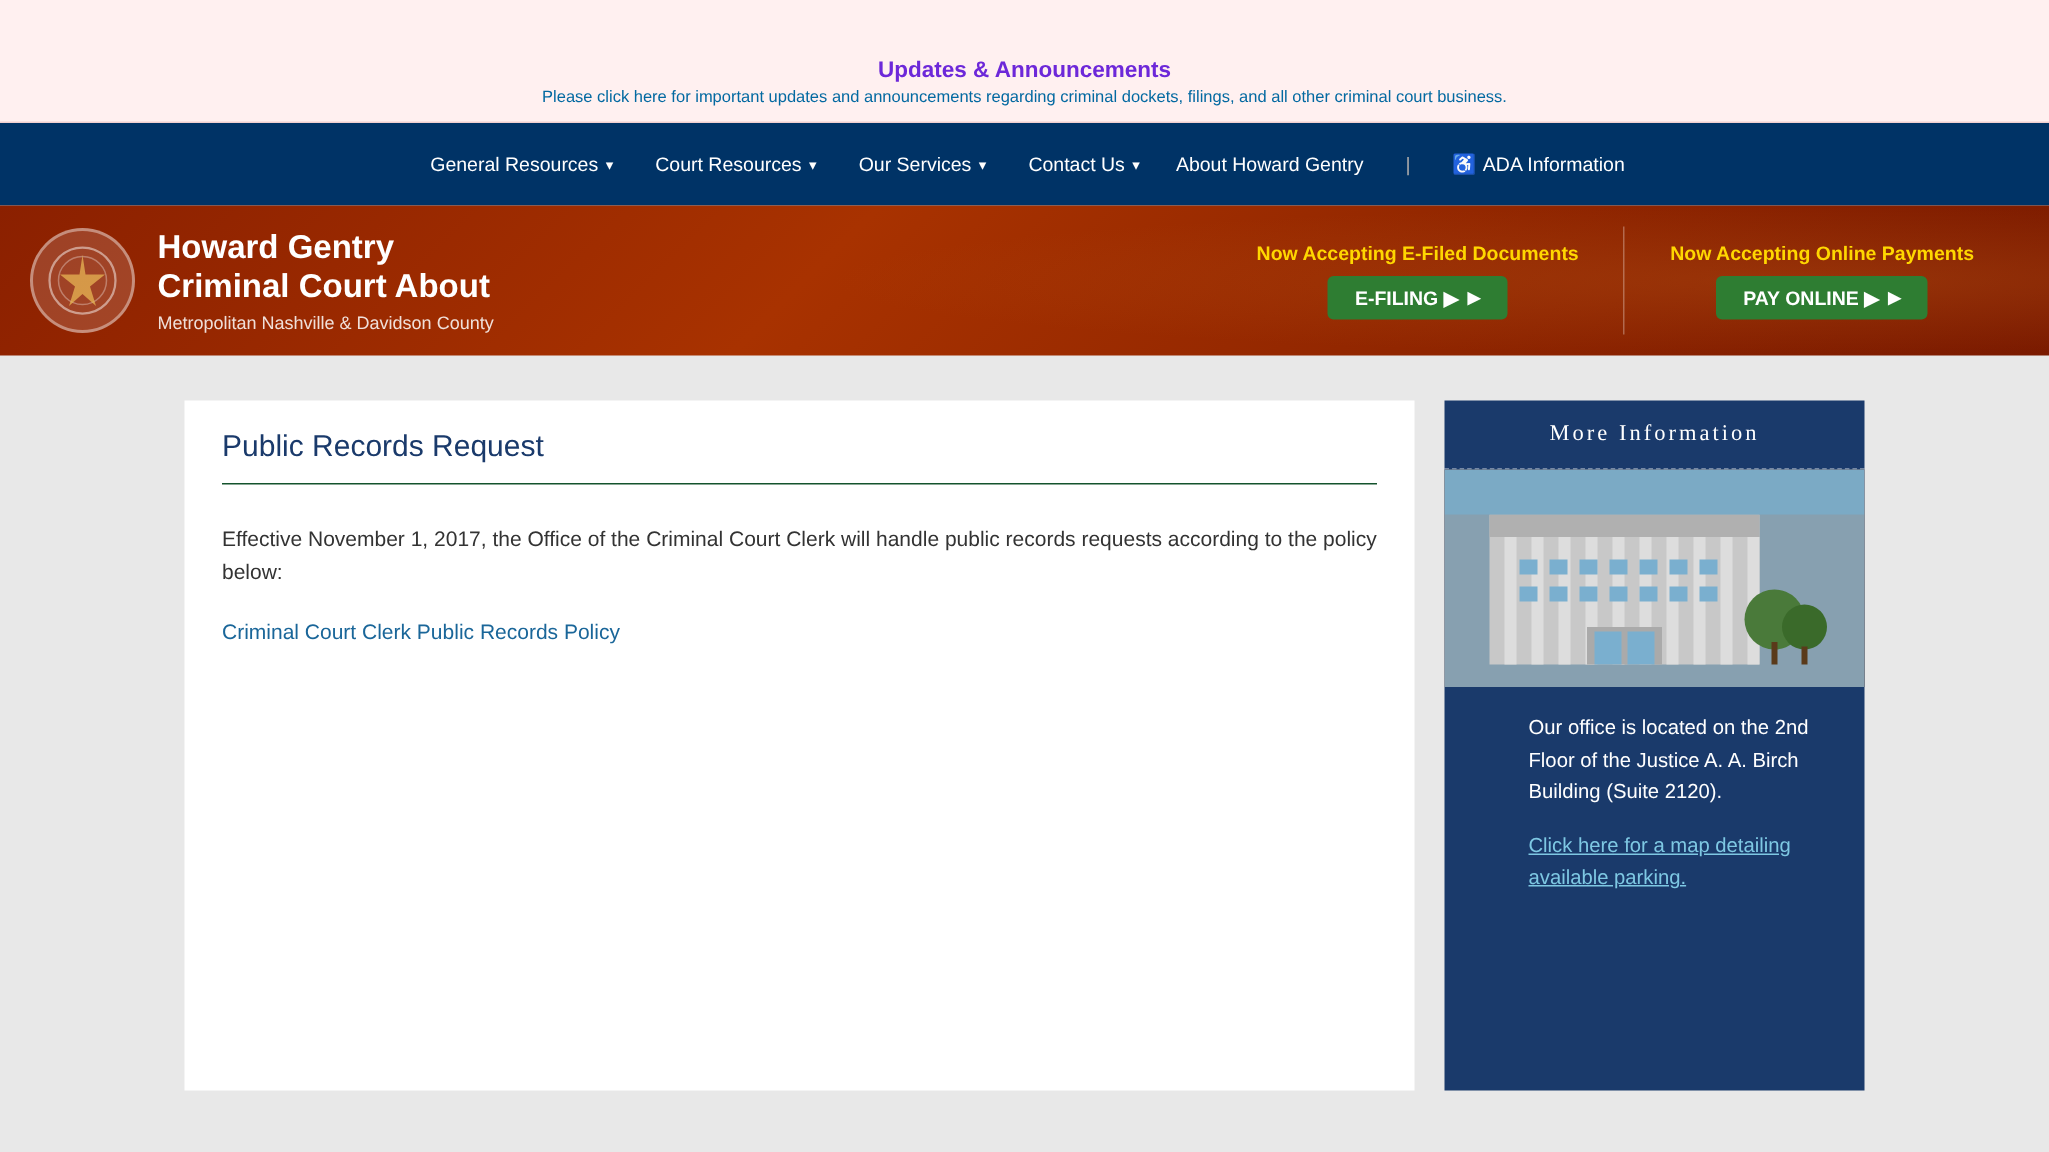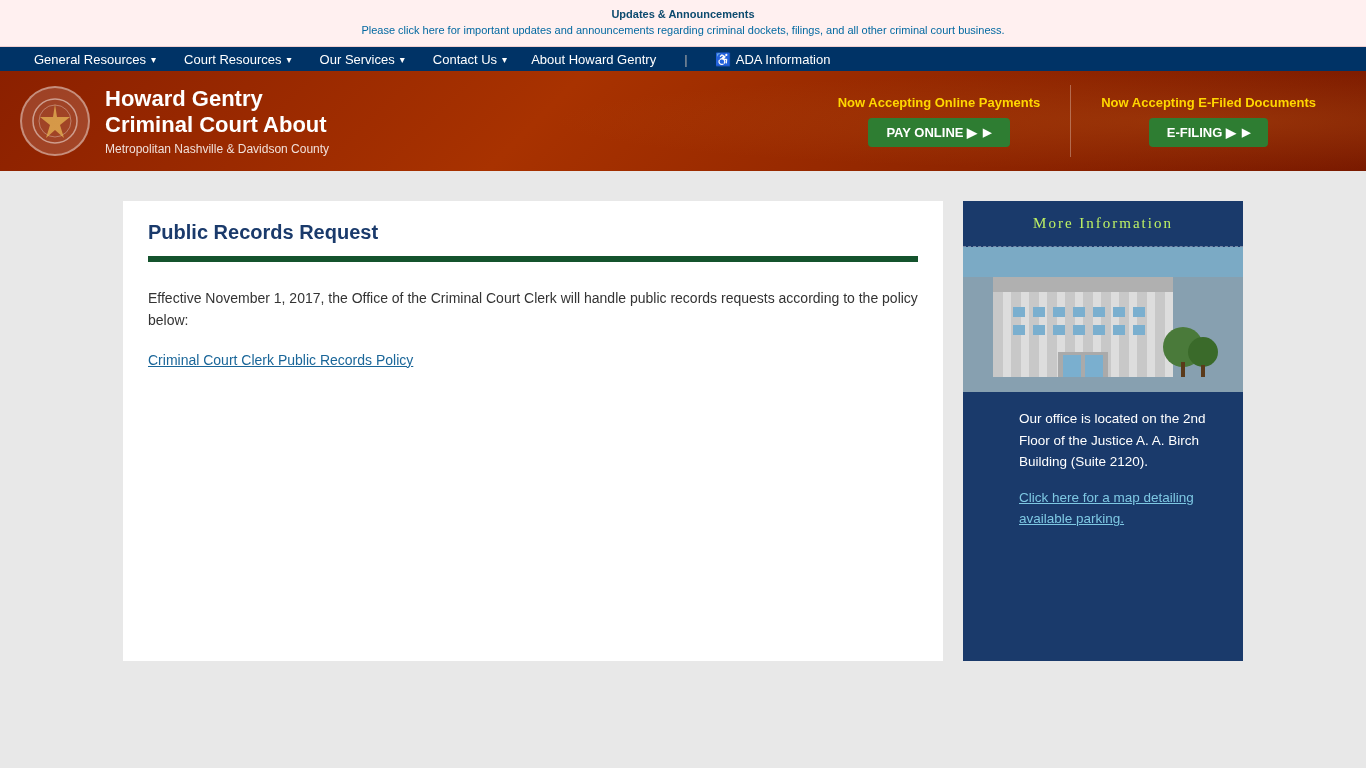--- a/index.html
+++ b/index.html
@@ -6,39 +6,40 @@
     body { font-family: Arial, sans-serif; background: #e8e8e8; font-size: 14px; }
 
     
     #announcement-bar {
       background: #fff0f0;
       text-align: center;
       padding: 8px 20px 10px;
       border-bottom: 1px solid #f0d0d0;
     }
     #announcement-bar .title {
-      color: #0c4a6e;
+      color: #6d28d9;
       font-weight: bold;
-      font-size: 11px;
+      font-size: 15px;
       margin-bottom: 4px;
+      margin-top: 30px;
     }
     #announcement-bar .message {
       color: #0369a1;
       font-size: 11px;
       cursor: pointer;
     }
 
     
     #main-nav {
       background: #003366;
       display: flex;
       align-items: center;
-      justify-content: flex-start;
+      justify-content: center;
       padding: 0 20px;
-      height: 24px;
+      height: 55px;
     }
     #main-nav .nav-left {
       display: flex;
       align-items: center;
       gap: 0;
     }
     .nav-item {
       color: #fff;
       font-size: 13px;
       padding: 0 14px;
@@ -156,47 +157,46 @@
     
     #main-content {
       flex: 1;
       background: #fff;
       padding: 20px 25px 40px;
       min-height: 460px;
     }
     .page-title {
       font-size: 20px;
       color: #1a3a6b;
-      font-weight: bold;
-      border-bottom: 6px solid #14532d;
+      font-weight: normal;
+      border-bottom: 1px solid #14532d;
       padding-bottom: 12px;
       margin-bottom: 25px;
     }
     .content-body {
       font-size: 14px;
       color: #333;
       line-height: 1.6;
       margin-bottom: 20px;
     }
     .content-link {
       color: #1a6699;
-      text-decoration: underline;
       cursor: pointer;
       font-size: 14px;
     }
 
     
     #sidebar {
       width: 280px;
       background: #1a3a6b;
       flex-shrink: 0;
     }
     .sidebar-header {
       text-align: center;
-      color: #bef264;
+      color: #ffffff;
       font-size: 15px;
       font-family: Georgia, serif;
       letter-spacing: 2px;
       padding: 14px 10px;
       border-bottom: 1px dashed rgba(255,255,255,0.4);
     }
     .sidebar-image {
       width: 100%;
       height: 145px;
       background: linear-gradient(135deg, #888 0%, #aaa 50%, #666 100%);
@@ -268,26 +268,26 @@
       </svg>
     </div>
     <div class="logo-text">
       <div class="name">Howard Gentry</div>
       <div class="title-clerk">Criminal Court About</div>
       <div class="subtitle">Metropolitan Nashville &amp; Davidson County</div>
     </div>
   </div>
   <div class="banner-actions">
     <div class="banner-action-block">
+      <div class="banner-action-label">Now Accepting E-Filed Documents</div>
+      <button class="banner-btn btn-green btn-arrow">E-FILING ▶</button>
+    </div>
+    <div class="banner-action-block">
       <div class="banner-action-label">Now Accepting Online Payments</div>
       <button class="banner-btn btn-green btn-arrow">PAY ONLINE ▶</button>
-    </div>
-    <div class="banner-action-block">
-      <div class="banner-action-label">Now Accepting E-Filed Documents</div>
-      <button class="banner-btn btn-green btn-arrow">E-FILING ▶</button>
     </div>
   </div>
 </header>
 
 <div id="content-wrapper">
 
   <main id="main-content">
     <h1 class="page-title">Public Records Request</h1>
     <p class="content-body">Effective November 1, 2017, the Office of the Criminal Court Clerk will handle public records requests according to the policy below:</p>
     <a class="content-link">Criminal Court Clerk Public Records Policy</a>

